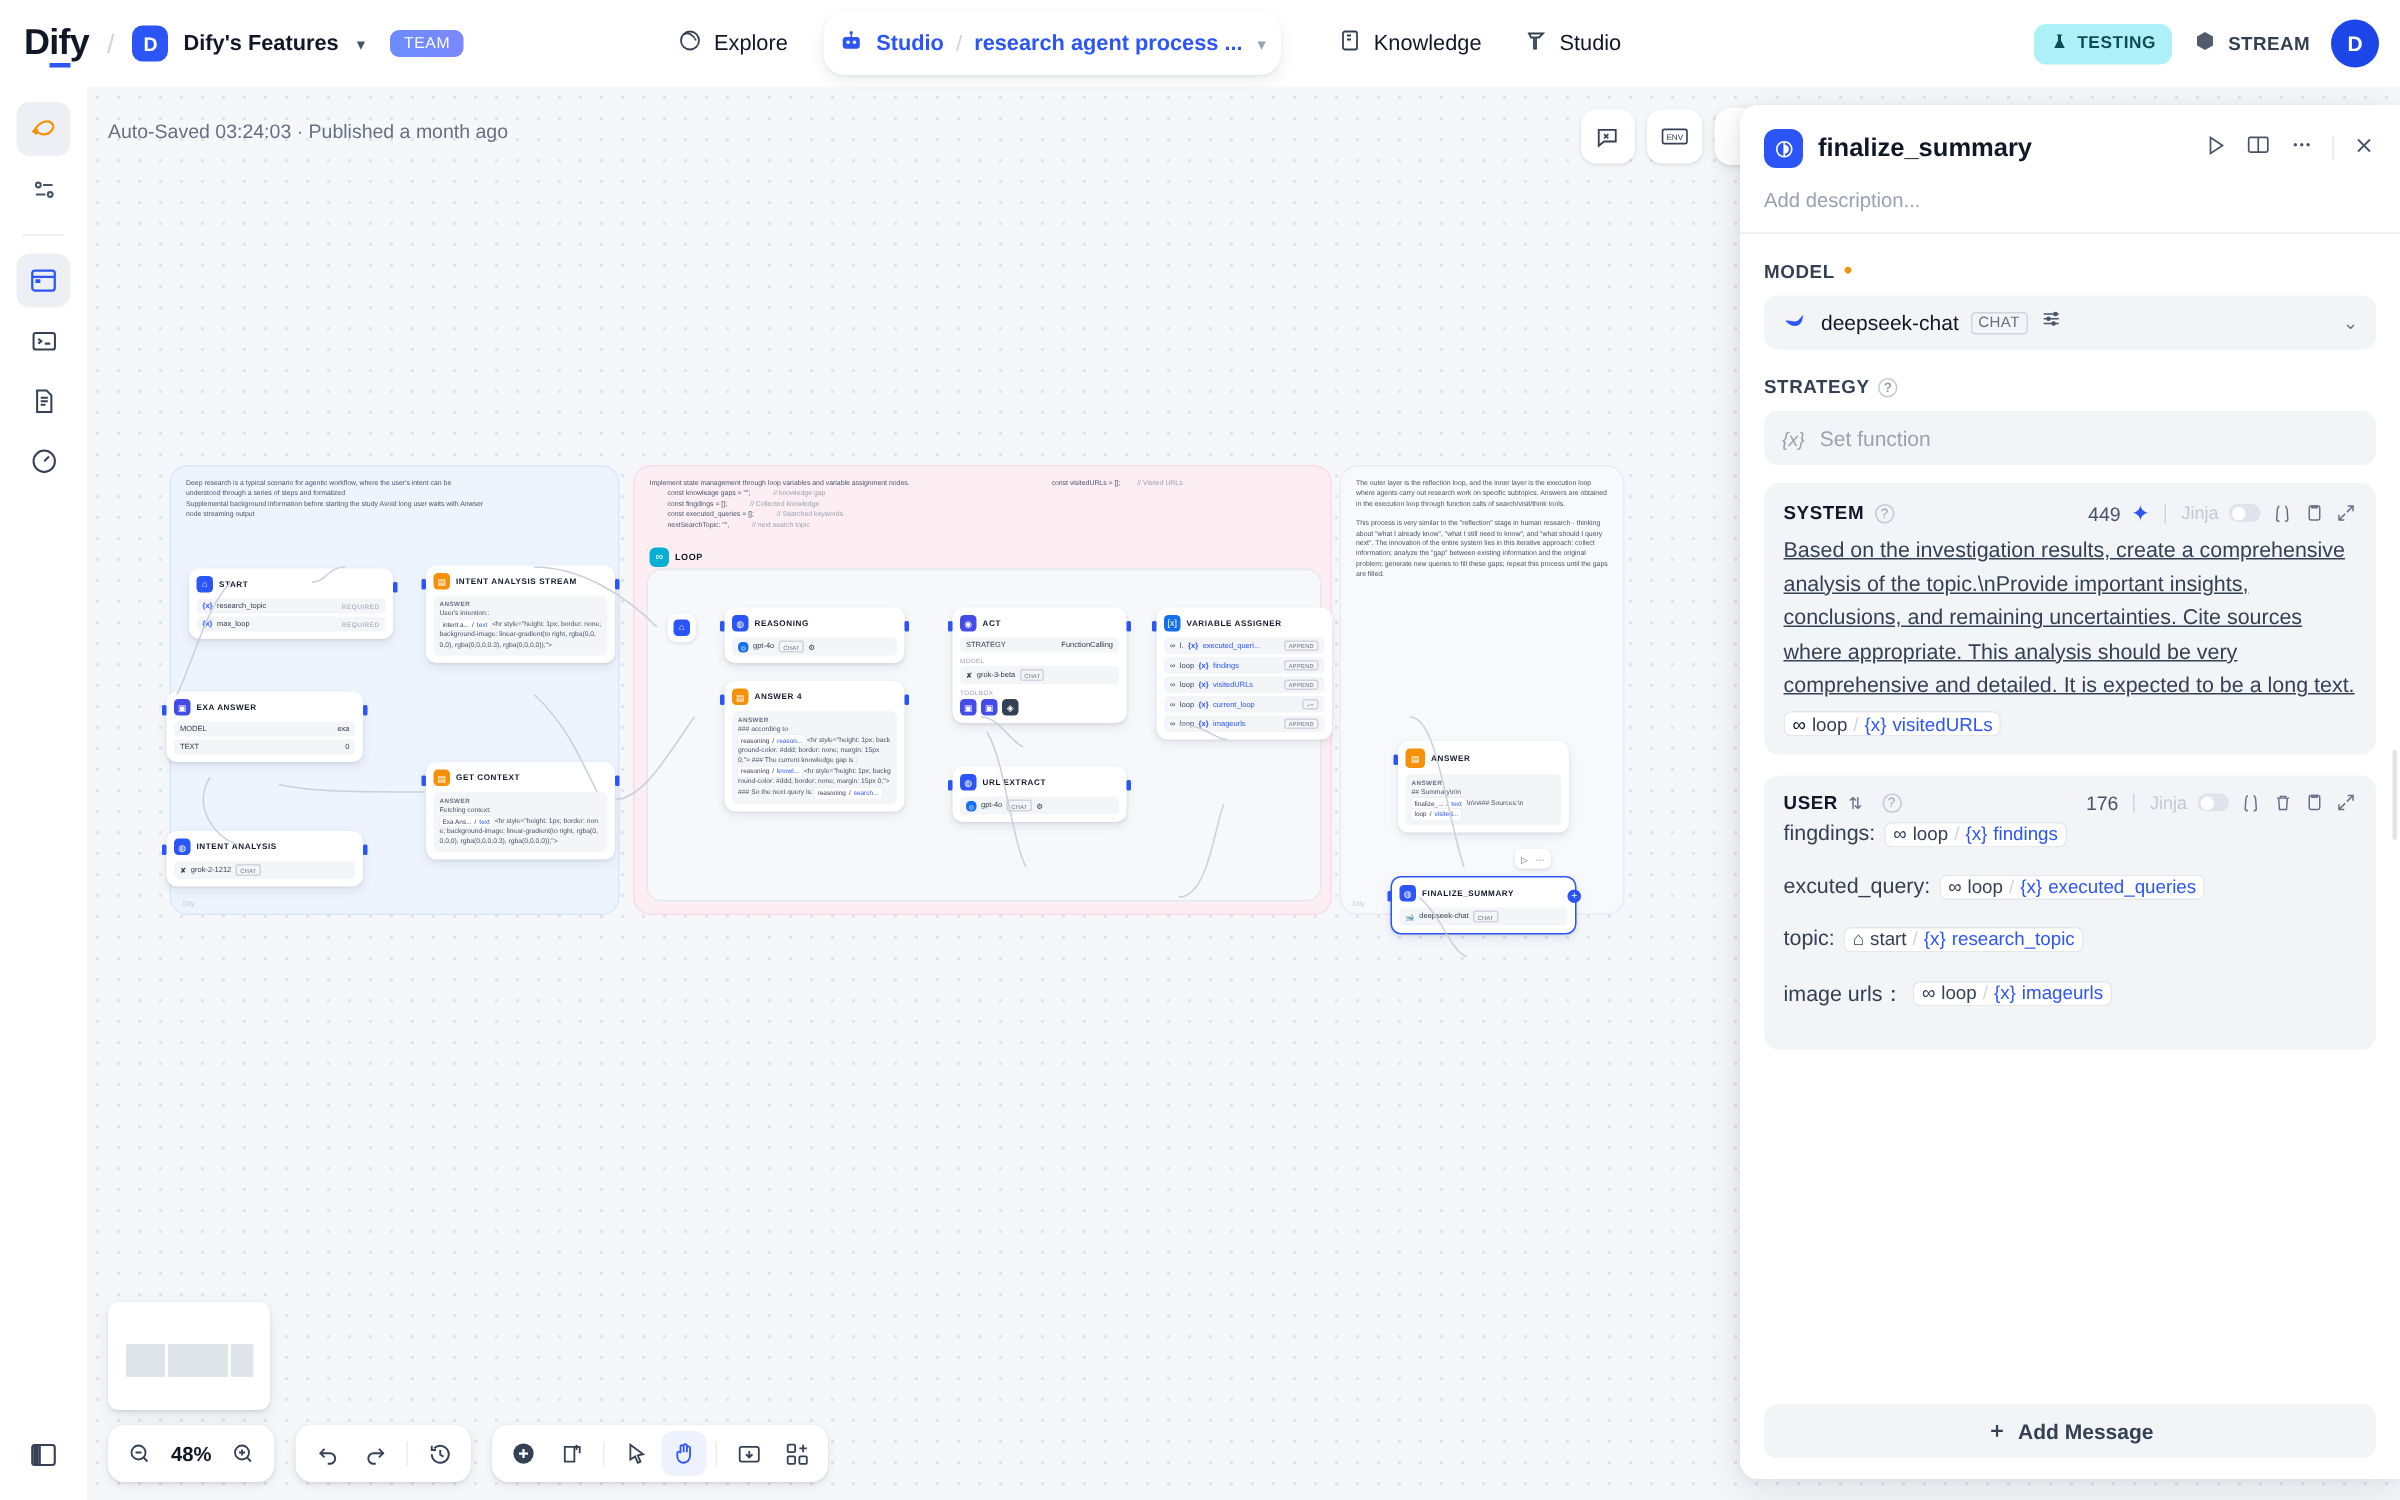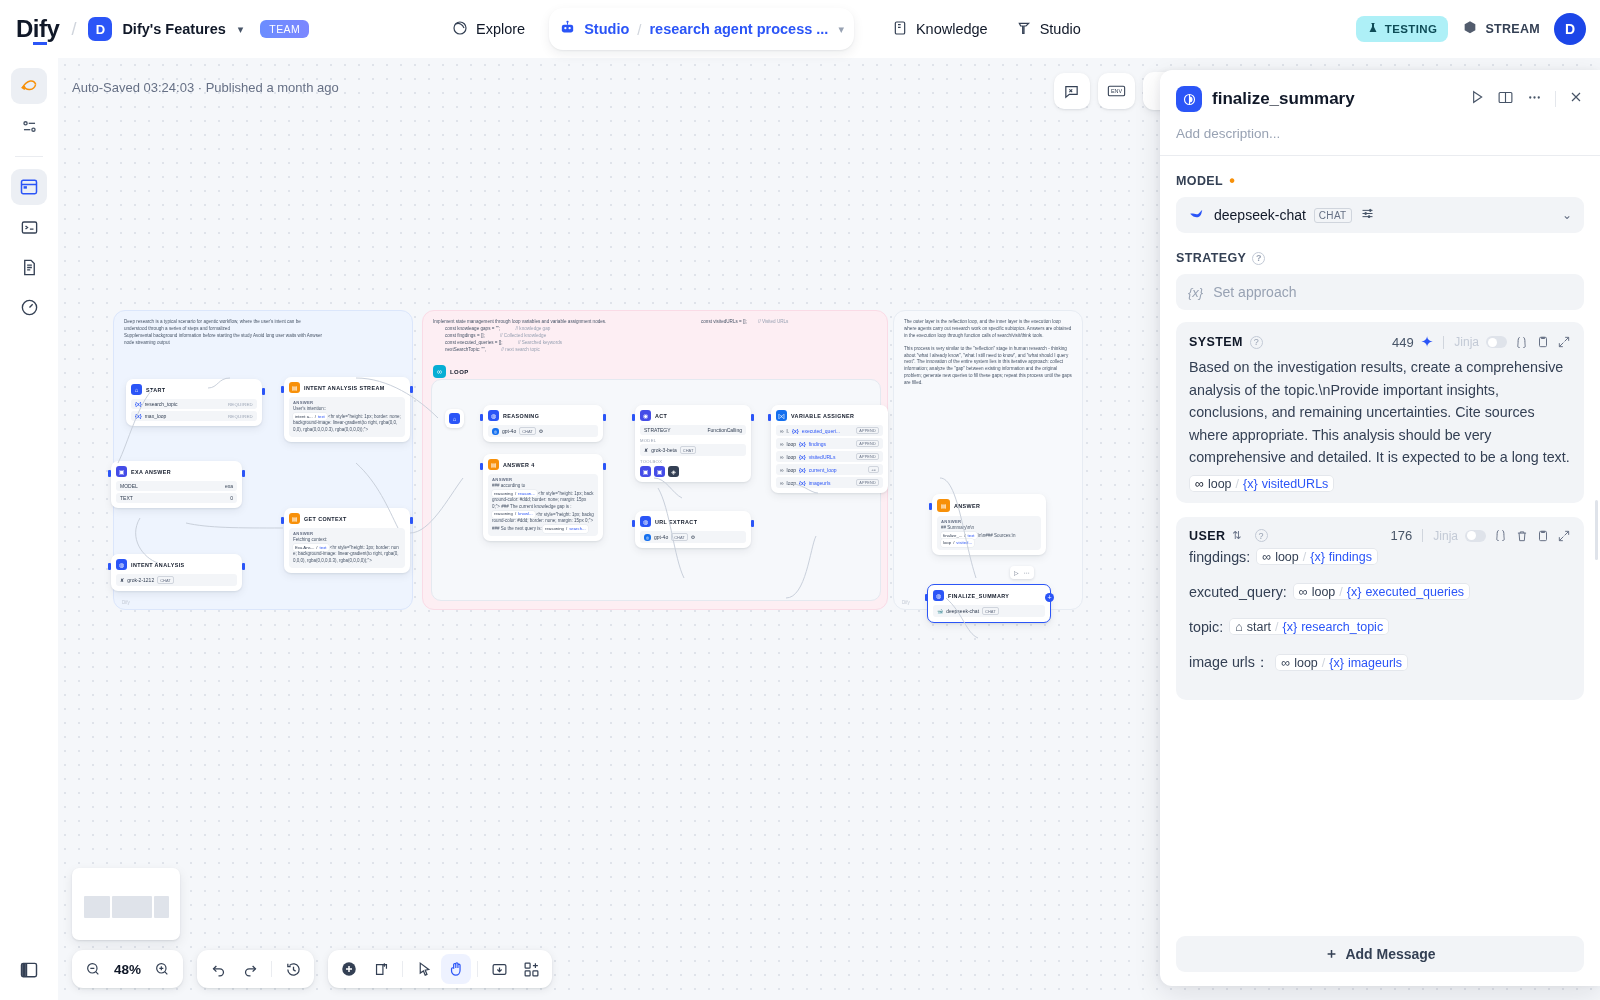--- a/index.html
+++ b/index.html
@@ -208,21 +208,21 @@
   .xvar{color:#98a2b3;font-style:italic;font-size:13px;}
   .msg-box{background:#f2f4f7;border-radius:10px;padding:11px 13px;margin-top:12px;}
   .msg-head{display:flex;align-items:center;gap:7px;margin-bottom:5px;}
   .msg-role{font-size:12.5px;font-weight:700;color:#101828;letter-spacing:.4px;}
   .msg-count{font-size:13px;color:#475467;margin-left:auto;}
   .mini-sep{width:1px;height:13px;background:#d0d5dd;margin:0 3px;}
   .jinja{font-size:12px;color:#c3cad6;}
   .toggle{width:21px;height:12px;border-radius:7px;background:#dfe3ea;position:relative;}
   .toggle i{position:absolute;width:9px;height:9px;border-radius:50%;background:#fff;left:1.5px;top:1.5px;}
   .mh-ic{color:#667085;display:flex;align-items:center;}
-  .msg-text{font-size:14.3px;line-height:1.58;color:#344054;}
+  .msg-text{font-size:14.3px;line-height:1.58;color:#344054;text-decoration:underline;}
   .var-chip{
     display:inline-flex;align-items:center;gap:4px;background:#fff;border-radius:5px;
     padding:1.5px 6px;font-size:12.5px;box-shadow:0 0 0 1px #e4e7ec inset;vertical-align:middle;
   }
   .var-chip .gray{color:#344054;}
   .var-chip .sl{color:#d0d5dd;}
   .var-chip .bl{color:#2b55f7;font-weight:500;}
   .user-line{font-size:14.3px;color:#344054;margin-bottom:18px;display:flex;align-items:center;gap:6px;flex-wrap:wrap;}
   .p-foot{padding:10px 16px 14px 16px;}
   .add-msg{
@@ -956,21 +956,21 @@
         </span>
         <span style="margin-left:auto;color:#667085;font-size:12px">⌄</span>
       </div>
 
       <div class="sec-lbl">
         <span>STRATEGY</span>
         <span class="qmark">?</span>
       </div>
       <div class="ctx-box">
         <span class="xvar">{x}</span>
-        <span>Set approach</span>
+        <span>Set function</span>
       </div>
 
       <div class="msg-box">
         <div class="msg-head">
           <span class="msg-role">SYSTEM</span>
           <span class="qmark">?</span>
           <span class="msg-count">449</span>
           <span class="sparkle">✦</span>
           <span class="mini-sep"></span>
           <span class="jinja">Jinja</span>

